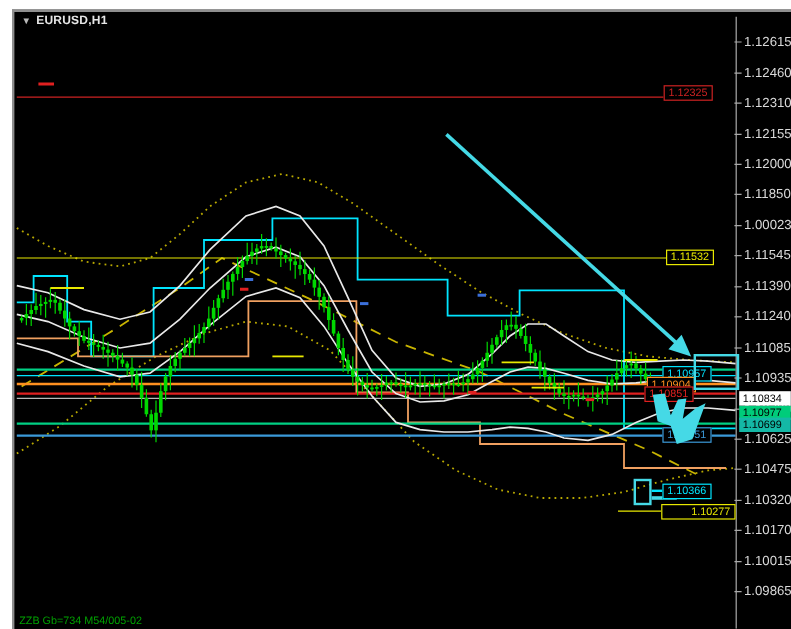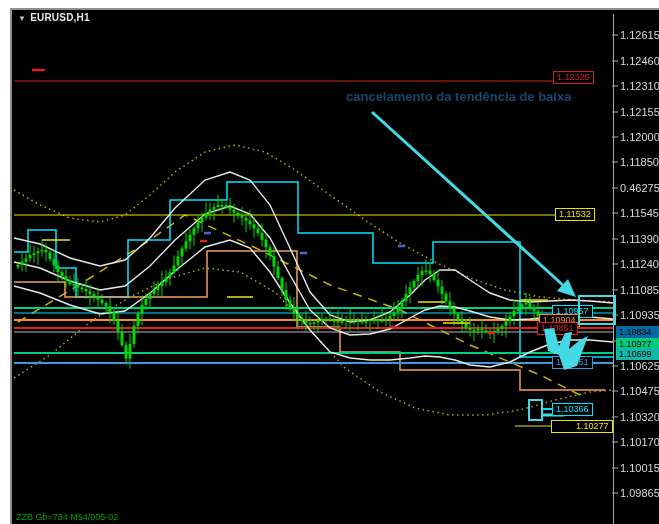--- a/index.html
+++ b/index.html
@@ -352,46 +352,45 @@
         <line x1="612" y1="442" x2="618" y2="442" stroke="#aaaaaa" stroke-width="1"></line>
         <line x1="612" y1="468" x2="618" y2="468" stroke="#aaaaaa" stroke-width="1"></line>
         <line x1="612" y1="493" x2="618" y2="493" stroke="#aaaaaa" stroke-width="1"></line>
         <line x1="543" y1="415" x2="564" y2="415" stroke="#45d9e6" stroke-width="3"></line>
       </svg>
 
     <div id="chart-title" class="abs">
       <span class="tri">▼</span><span>EURUSD,H1</span>
     </div>
 
-    <div id="annotation-text" class="abs">cancelamento da tendência de baixa</div>
 
     <div id="footer-text" class="abs">ZZB Gb=734 M54/005-02</div>
 
     <div id="labels-layer">
         <div class="abs tick-label" style="left: 620px; top: 30px;">1.12615</div>
         <div class="abs tick-label" style="left: 620px; top: 56px;">1.12460</div>
         <div class="abs tick-label" style="left: 620px; top: 81px;">1.12310</div>
         <div class="abs tick-label" style="left: 620px; top: 107px;">1.12155</div>
         <div class="abs tick-label" style="left: 620px; top: 132px;">1.12000</div>
         <div class="abs tick-label" style="left: 620px; top: 157px;">1.11850</div>
-        <div class="abs tick-label" style="left: 620px; top: 183px;">0.46275</div>
+        <div class="abs tick-label" style="left: 620px; top: 183px;">1.00023</div>
         <div class="abs tick-label" style="left: 620px; top: 208px;">1.11545</div>
         <div class="abs tick-label" style="left: 620px; top: 234px;">1.11390</div>
         <div class="abs tick-label" style="left: 620px; top: 259px;">1.11240</div>
         <div class="abs tick-label" style="left: 620px; top: 285px;">1.11085</div>
         <div class="abs tick-label" style="left: 620px; top: 310px;">1.10935</div>
         <div class="abs tick-label" style="left: 620px; top: 336px;">1.10780</div>
         <div class="abs tick-label" style="left: 620px; top: 361px;">1.10625</div>
         <div class="abs tick-label" style="left: 620px; top: 386px;">1.10475</div>
         <div class="abs tick-label" style="left: 620px; top: 412px;">1.10320</div>
         <div class="abs tick-label" style="left: 620px; top: 437px;">1.10170</div>
         <div class="abs tick-label" style="left: 620px; top: 463px;">1.10015</div>
         <div class="abs tick-label" style="left: 620px; top: 488px;">1.09865</div>
         <div class="abs axis-badge" style="left: 616px; top: 302px; background: rgb(0, 204, 122); color: rgb(0, 0, 0); margin-top: 36px;">1.10977</div>
-        <div class="abs axis-badge" style="left: 616px; top: 326px; background: #0369a1; color: rgb(0, 0, 0);">1.10834</div>
+        <div class="abs axis-badge" style="left: 616px; top: 326px; background: #ffffff; color: rgb(0, 0, 0);">1.10834</div>
         <div class="abs axis-badge" style="left: 616px; top: 348px; background: #14b8a6; color: rgb(0, 0, 0);">1.10699</div>
         <div class="abs lvl-label" style="left: 553px; top: 71px; color: rgb(204, 34, 34); border-color: rgb(204, 34, 34);">1.12325</div>
         <div class="abs lvl-label" style="left: 555px; top: 208px; color: rgb(232, 232, 0); border-color: rgb(232, 232, 0);">1.11532</div>
         <div class="abs lvl-label" style="left: 552px; top: 305px; color: rgb(0, 229, 255); border-color: rgb(0, 229, 255);">1.10957</div>
         <div class="abs lvl-label" style="left: 539px; top: 314px; color: rgb(255, 144, 32); border-color: rgb(255, 144, 32);">1.10904</div>
         <div class="abs lvl-label" style="left: 537px; top: 322px; color: rgb(224, 32, 32); border-color: rgb(224, 32, 32);">1.10851</div>
         <div class="abs lvl-label" style="left: 552px; top: 356px; color: rgb(59, 154, 217); border-color: rgb(59, 154, 217);">1.10651</div>
         <div class="abs lvl-label" style="left: 552px; top: 403px; color: rgb(0, 229, 255); border-color: rgb(0, 229, 255);">1.10366</div>
         <div class="abs lvl-label" style="left: 551px; top: 420px; color: rgb(232, 232, 0); border-color: rgb(232, 232, 0); padding-left: 24px;">1.10277</div>
         <div class="abs anno-rect" style="left: 578px; top: 295px; width: 34px; height: 26px;"></div>

